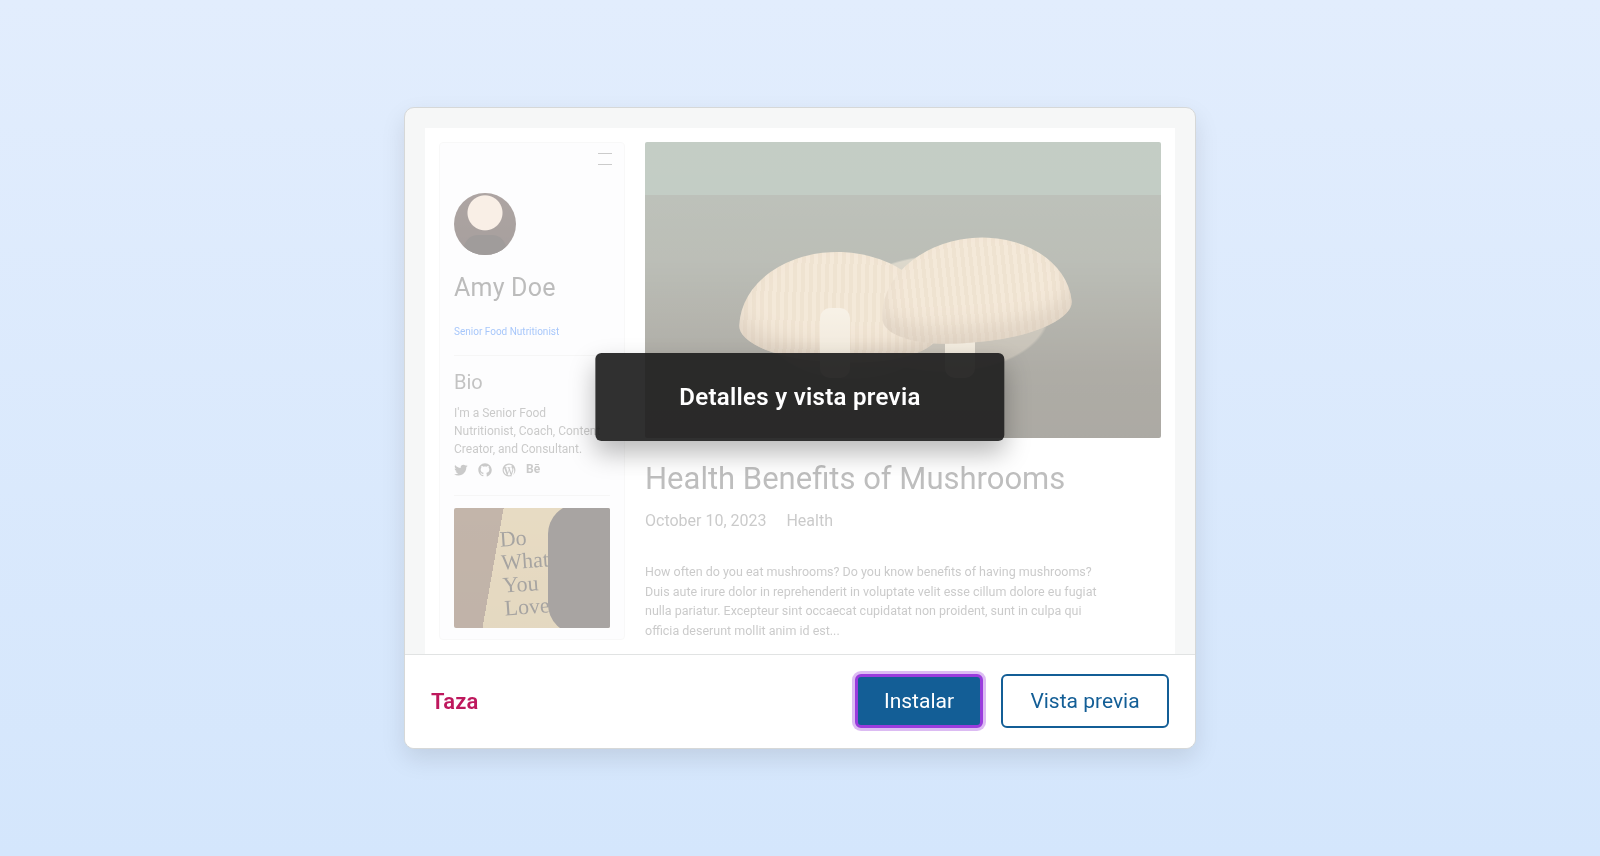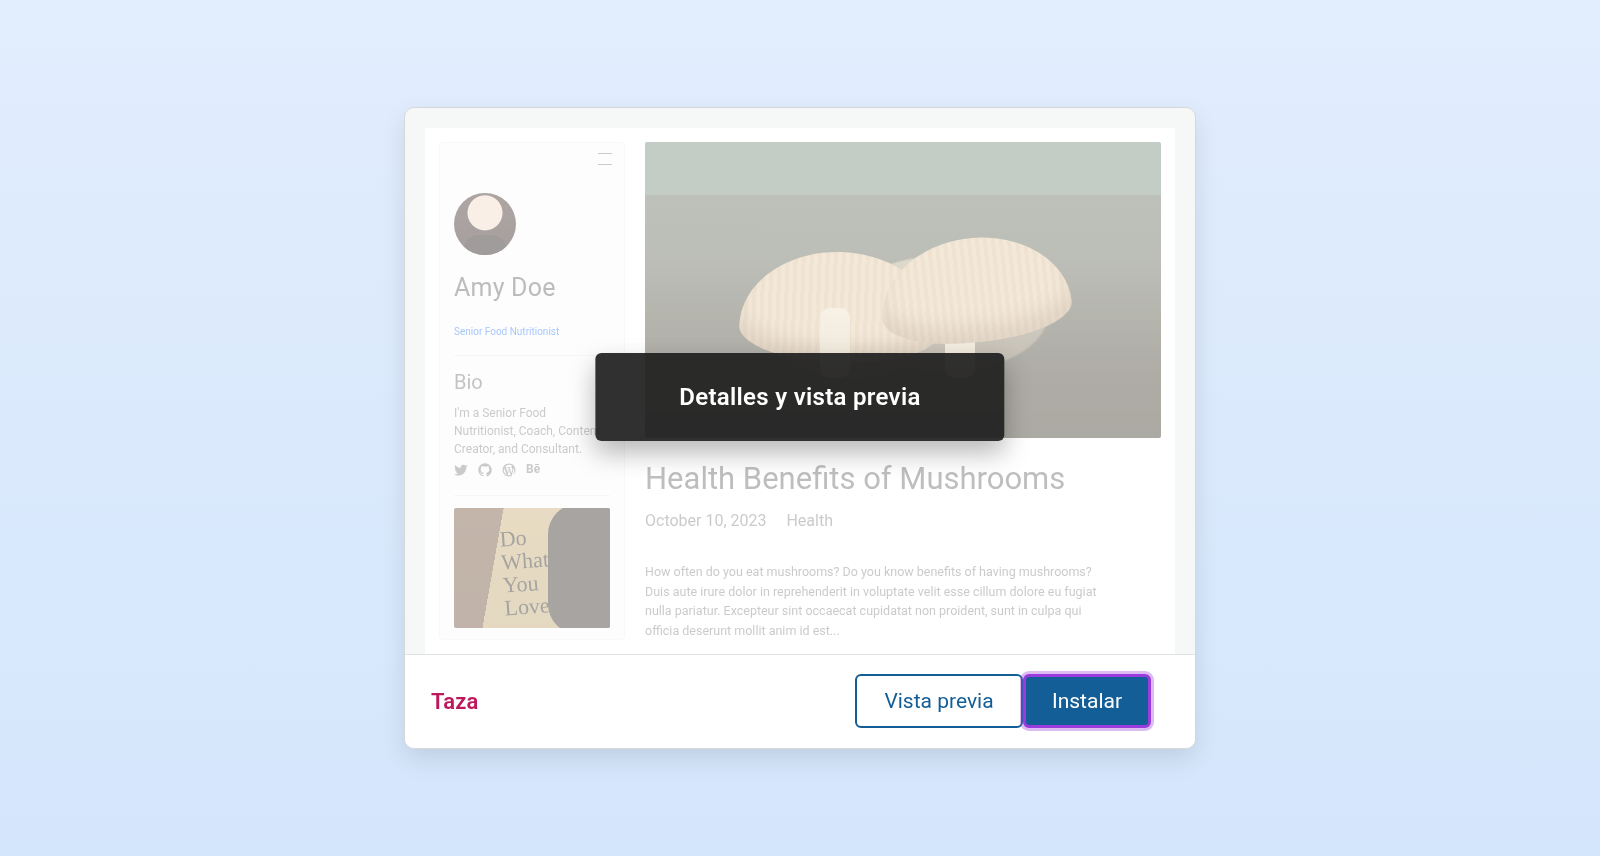--- a/index.html
+++ b/index.html
@@ -359,18 +359,18 @@
       </div>
 
       <div class="overlay"></div>
     </div>
 
     <div class="tooltip">Detalles y vista previa</div>
 
     <div class="footer">
       <div class="theme-name">Taza</div>
       <div class="spacer"></div>
+      <div class="btn btn-primary">Instalar</div>
       <div class="btn btn-ghost">Vista previa</div>
-      <div class="btn btn-primary">Instalar</div>
     </div>
 
   </div>
 </div>
 
 </body></html>

